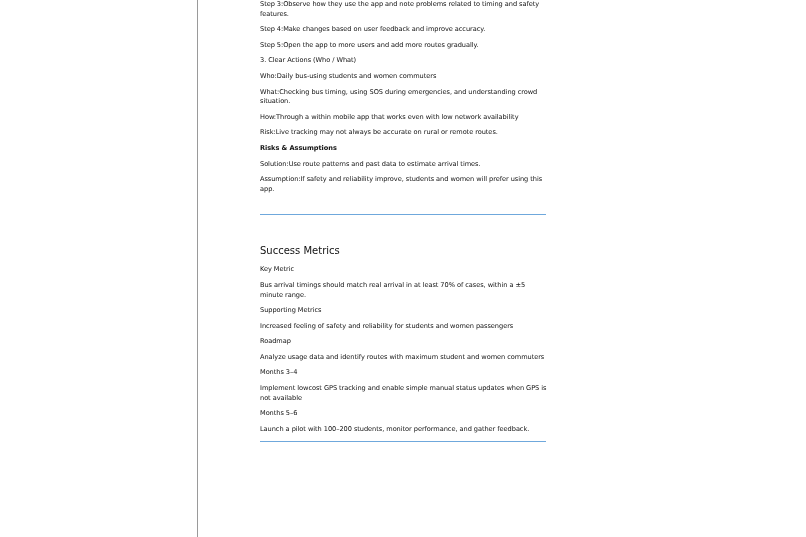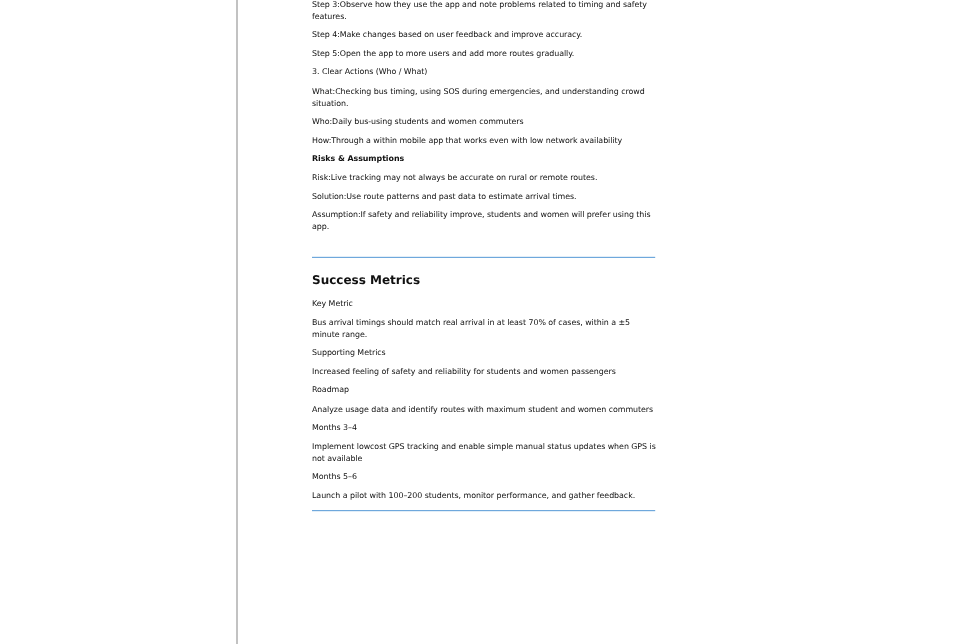--- a/index.html
+++ b/index.html
@@ -3,37 +3,37 @@
   <meta charset="utf-8">
   <style>
     html, body { margin: 0; padding: 0; background: #ffffff; }
     body { width: 806px; height: 537px; position: relative; overflow: hidden;
       font-family: "DejaVu Sans", sans-serif; color: #111; }
     .vline { position: absolute; left: 197px; top: 0; width: 1px; height: 537px; background: #9a9a9a; }
     .content { position: absolute; left: 260px; top: 0; width: 290px; }
     .p { font-size: 6.6px; line-height: 9.6px; margin: 0 0 6px 0; letter-spacing: -0.05px; }
     .p.bold { font-weight: bold; }
     .divider { height: 1px; background: #6fa8dc; width: 286px; margin: 0; }
-    .h2 { font-size: 10px; font-weight: bold; margin: 0 0 8px 0; line-height: 12px; }
+    .h2 { font-size: 10px; font-weight: normal; margin: 16px 0 8px 0; line-height: 12px; }
   </style>
 </head>
 <body>
 
 <div class="vline"></div>
 
 <div class="content">
   <p class="p">Step 3:Observe how they use the app and note problems related to timing and safety features.</p>
   <p class="p">Step 4:Make changes based on user feedback and improve accuracy.</p>
   <p class="p">Step 5:Open the app to more users and add more routes gradually.</p>
   <p class="p">3. Clear Actions (Who / What)</p>
+  <p class="p">Who:Daily bus-using students and women commuters</p>
   <p class="p">What:Checking bus timing, using SOS during emergencies, and understanding crowd situation.</p>
-  <p class="p">Who:Daily bus-using students and women commuters</p>
   <p class="p">How:Through a within mobile app that works even with low network availability</p>
+  <p class="p">Risk:Live tracking may not always be accurate on rural or remote routes.</p>
   <p class="p bold">Risks &amp; Assumptions</p>
-  <p class="p">Risk:Live tracking may not always be accurate on rural or remote routes.</p>
   <p class="p">Solution:Use route patterns and past data to estimate arrival times.</p>
   <p class="p">Assumption:If safety and reliability improve, students and women will prefer using this app.</p>
 
   <div style="height:14px"></div>
   <div class="divider"></div>
   <div style="height:14px"></div>
 
   <h2 class="h2">Success Metrics</h2>
   <p class="p">Key Metric</p>
   <p class="p">Bus arrival timings should match real arrival in at least 70% of cases, within a ±5 minute range.</p>

